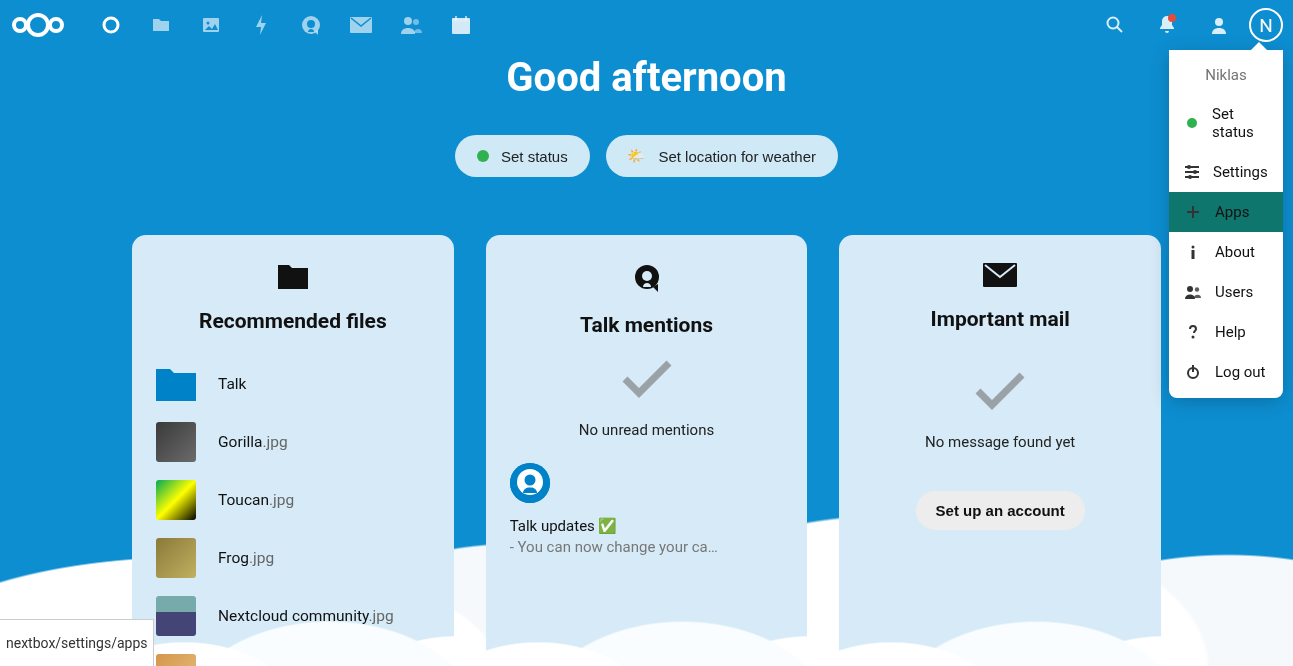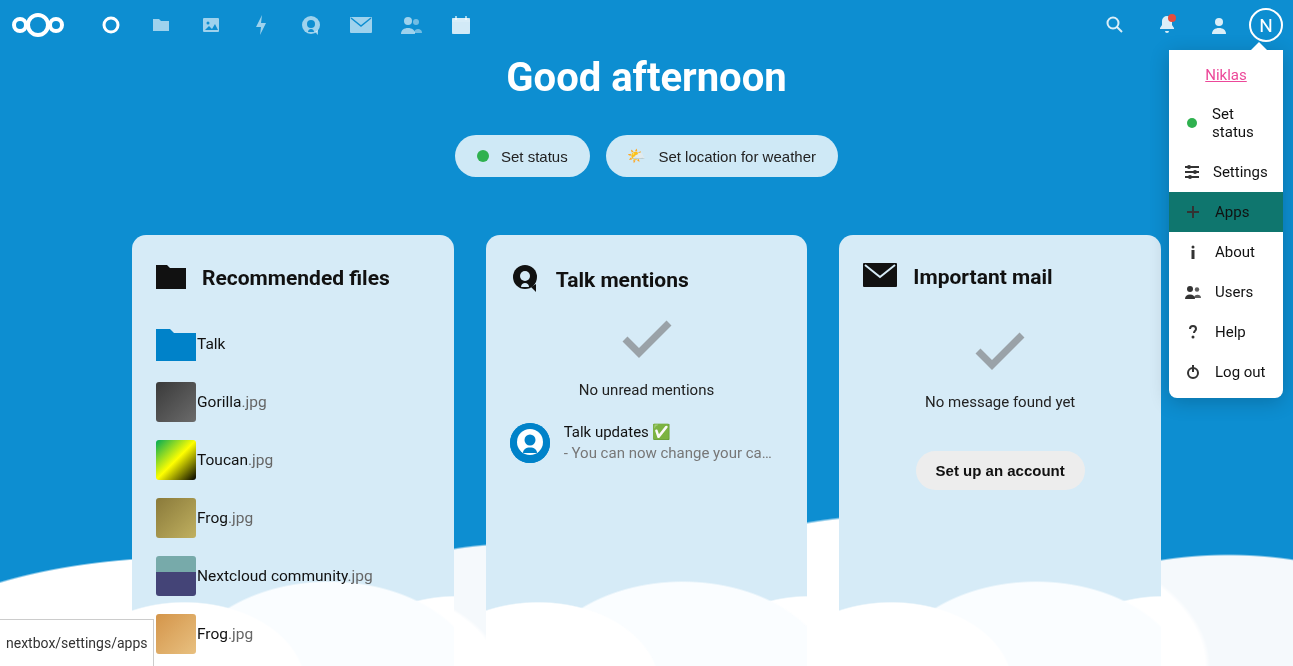--- a/index.html
+++ b/index.html
@@ -128,38 +128,38 @@
     .card::after {
       content: "";
       position: absolute;
       bottom: 0; left: -20px; right: -20px;
       height: 230px;
       background: radial-gradient(ellipse 200px 140px at 20% 100%, #fff 0%, #fff 60%, transparent 61%),
                   radial-gradient(ellipse 260px 180px at 60% 100%, #fafdff 0%, #fafdff 58%, transparent 59%),
                   radial-gradient(ellipse 200px 150px at 95% 100%, #fff 0%, #fff 60%, transparent 61%);
       z-index: 0;
     }
-    .card > * { position: relative; z-index: 1; }
+    .card > * { position: relative; z-index: 1; flex-direction: column; }
     .card-header {
       display: flex;
       align-items: center;
       gap: 16px;
       margin-bottom: 22px;
     }
     .card-header h2 {
       font-size: 21px;
       font-weight: 700;
       color: #111;
     }
     .card-header .hicon { color: #111; }
     .file-list { display: flex; flex-direction: column; }
     .file-item {
       display: flex;
       align-items: center;
-      gap: 1px;
+      gap: 22px;
       padding: 9px 0;
       cursor: pointer;
     }
     .thumb {
       width: 40px; height: 40px;
       border-radius: 3px;
       background: #888;
       display: flex; align-items: center; justify-content: center;
     }
     .thumb.folder { background: transparent; }
@@ -214,23 +214,22 @@
       content: "";
       position: absolute;
       top: -8px; right: 16px;
       border: 8px solid transparent;
       border-bottom-color: #fff;
       border-top: none;
     }
     .dd-header {
       text-align: center;
       padding: 10px 16px;
-      color: #ec4899;
+      color: #737373;
       font-size: 15px;
-      text-decoration: underline;
     }
     .dd-item {
       display: flex;
       align-items: center;
       gap: 14px;
       padding: 11px 16px;
       cursor: pointer;
       font-size: 15px;
       color: #111;
     }

